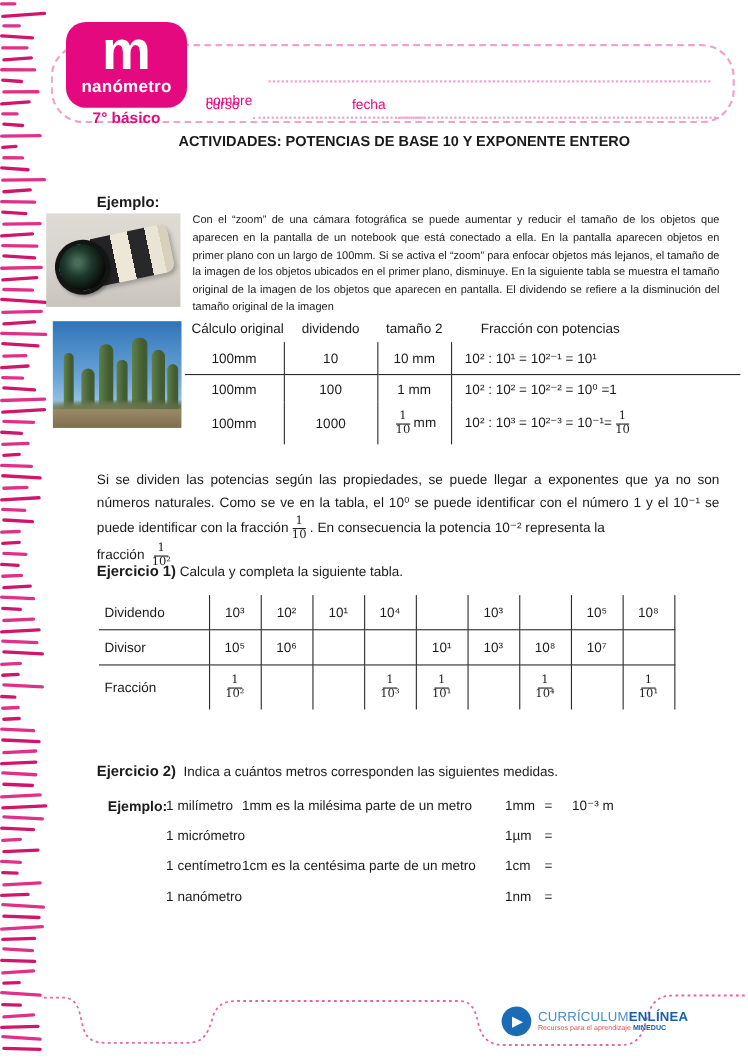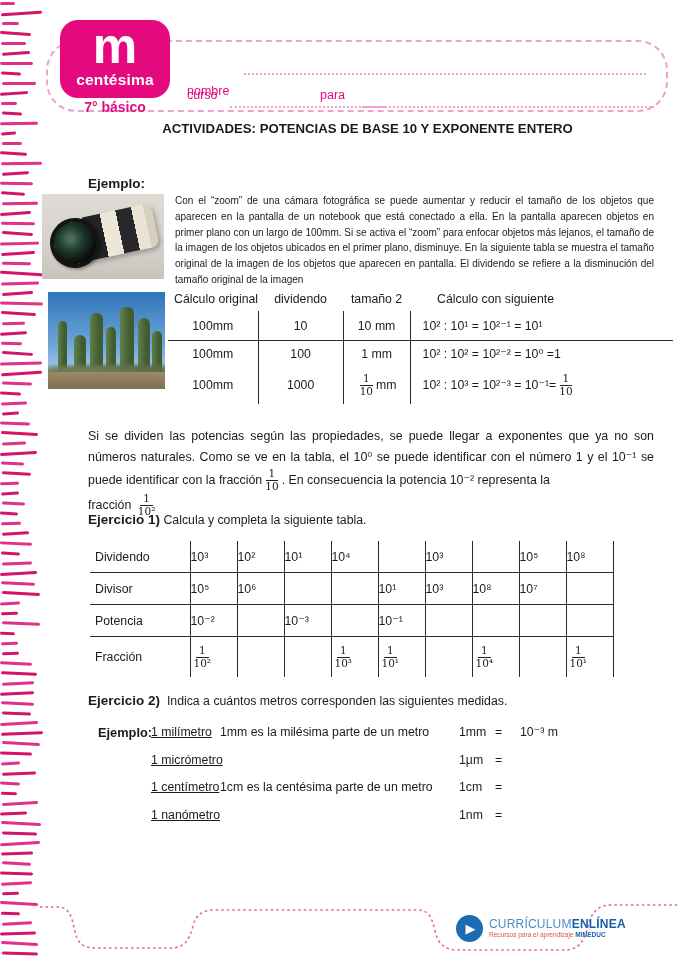--- a/index.html
+++ b/index.html
@@ -61,30 +61,30 @@
   .zt td{font-size:12.3px;text-align:center;padding:0;white-space:nowrap;}
   .zt td.calc{text-align:left;padding-left:12px;}
   .zt td.v{border-right:1.3px solid #2b2b2b;}
   .zt tr.r1 td{height:29px;border-bottom:1.3px solid #2b2b2b;}
   .zt tr.r2 td{height:25px;}
   .zt tr.r3 td{height:38px;}
   
   .ej-head{position:absolute;font-size:12.3px;}
   .ej-head b{font-size:13.5px;}
   .e1{position:absolute;left:90px;top:541px;border-collapse:collapse;table-layout:fixed;}
-  .e1 td{border-right:1.3px solid #2b2b2b;height:31px;font-size:12.3px;padding:0;white-space:nowrap;}
+  .e1 td{border-right:1.3px solid #2b2b2b;height:31px;text-align:center;font-size:12.3px;padding:0;white-space:nowrap;}
   .e1 tr:not(:last-child) td{border-bottom:1.3px solid #2b2b2b;}
   .e1 td.lbl{text-align:left;padding-left:5px;}
   .e1 tr.fr td{height:40px;}
   
   .e2{position:absolute;left:0;top:725px;width:680px;}
   .e2 .row{position:relative;height:27.5px;}
   .e2 span{position:absolute;font-size:12.3px;white-space:nowrap;}
   .e2 .ex{left:98px;font-weight:bold;font-size:12.8px;}
-  .e2 .t{left:151px;text-decoration:underline;}
+  .e2 .t{left:151px;}
   .e2 .d{left:220px;}
   .e2 .u{left:459px;}
   .e2 .e{left:495px;}
   .e2 .a{left:520px;}
   
   .wave{position:absolute;left:0;top:890px;}
   .brand{position:absolute;left:456px;top:915px;display:flex;align-items:center;}
   .brand-circle{width:27px;height:27px;border-radius:50%;background:#1b6cb5;color:#fff;
     display:flex;align-items:center;justify-content:center;font-size:13px;padding-left:2px;box-sizing:border-box;}
   .brand-text{margin-left:6px;line-height:1;}
@@ -195,26 +195,26 @@
     <div class="stroke" style="width: 35.6462px; top: 932px; left: 0px; transform: rotate(-1.6deg); background: rgb(211, 20, 107);"></div>
     <div class="stroke" style="width: 36.8664px; top: 942px; left: 1px; transform: rotate(3.7deg); background: rgb(224, 49, 138);"></div>
     <div class="stroke" style="width: 36.0311px; top: 952px; left: 2px; transform: rotate(1.5deg); background: rgb(211, 20, 107);"></div>
   </div>
 
 <div class="name-box">
   <span class="lbl" style="left:139px;top:1px;margin-top:41px;">nombre</span>
   <div class="dotline" style="left:196px;top:12px;width:402px;height:19px;"></div>
   <span class="lbl" style="left:139px;top:46px;">curso</span>
   <div class="dotline" style="left:182px;top:45px;width:155px;height:19px;"></div>
-  <span class="lbl" style="left:272px;top:46px;">para</span>
+  <span class="lbl" style="left:272px;top:46px;">fecha</span>
   <div class="dotline" style="left:314px;top:45px;width:292px;height:19px;"></div>
 </div>
 <div class="logo-card">
   <span class="logo-letter">m</span>
-  <span class="logo-subject">centésima</span>
+  <span class="logo-subject">nanómetro</span>
 </div>
 <div class="logo-grade">7° básico</div>
 
 <div class="page-title">ACTIVIDADES: POTENCIAS DE BASE 10 Y EXPONENTE ENTERO</div>
 
 <div class="ejemplo-label">Ejemplo:</div>
 <div class="lens-photo">
   <div class="lens-barrel"></div>
   <div class="lens-front"></div>
 </div>
@@ -225,21 +225,21 @@
       <col style="width:77px">
       <col style="width:85px">
       <col style="width:67px">
       <col style="width:263px">
     </colgroup>
   <tbody>
       <tr>
     <th>Cálculo original</th>
     <th>dividendo</th>
     <th>tamaño 2</th>
-    <th class="calc">Cálculo con siguiente</th>
+    <th class="calc">Fracción con potencias</th>
   </tr>
   <tr class="r1">
     <td class="v">100mm</td>
     <td class="v">10</td>
     <td class="v">10 mm</td>
     <td class="calc">10² : 10¹  =  10²⁻¹  =  10¹</td>
   </tr>
   <tr class="r2">
     <td class="v">100mm</td>
     <td class="v">100</td>
@@ -315,32 +315,20 @@
     <td>10⁵</td>
     <td>10⁶</td>
     <td></td>
     <td></td>
     <td>10¹</td>
     <td>10³</td>
     <td>10⁸</td>
     <td>10⁷</td>
     <td></td>
   </tr>
-  <tr>
-    <td class="lbl">Potencia</td>
-    <td>10⁻²</td>
-    <td></td>
-    <td>10⁻³</td>
-    <td></td>
-    <td>10⁻¹</td>
-    <td></td>
-    <td></td>
-    <td></td>
-    <td></td>
-  </tr>
   <tr class="fr">
     <td class="lbl">Fracción</td>
     <td><span class="frac">
             <span class="fn">1</span>
             <span class="fd">10²</span>
           </span></td>
     <td></td>
     <td></td>
     <td><span class="frac">
             <span class="fn">1</span>

